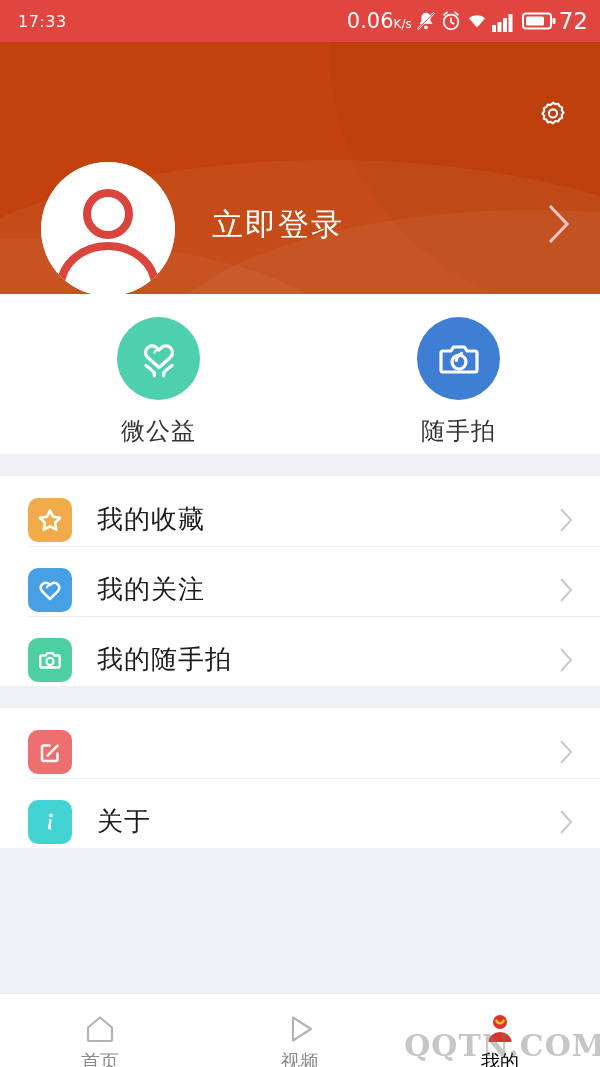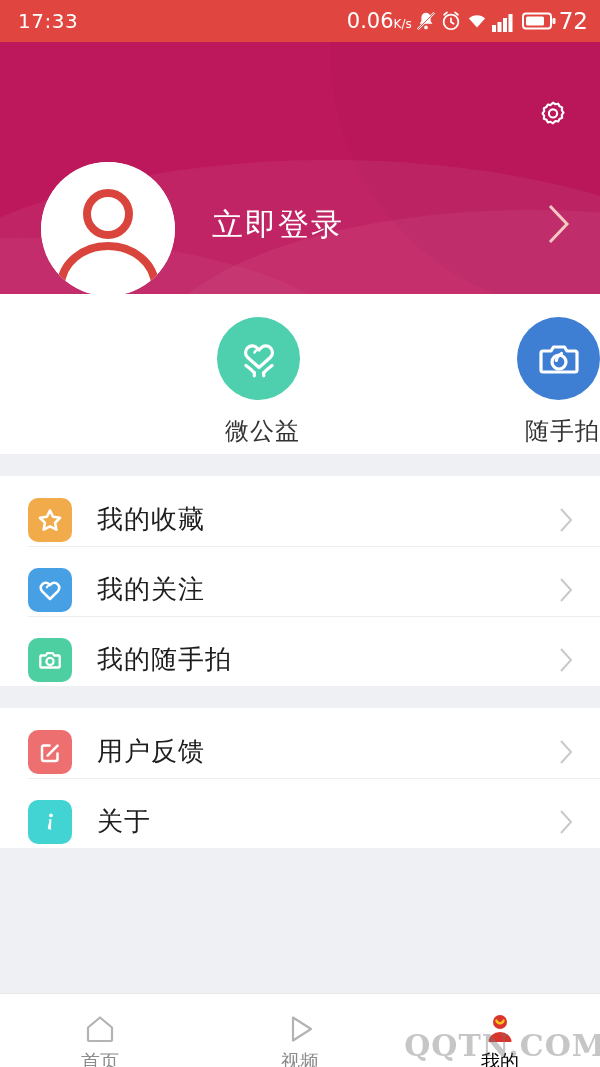--- a/index.html
+++ b/index.html
@@ -9,31 +9,31 @@
     font-family:"DejaVu Sans","Liberation Sans",sans-serif;
     overflow:hidden;
   }
   #app { position:relative; width:600px; height:1067px; background:#eef0f3; }
 
   
   .statusbar{
     position:relative; height:42px; background:#e0463f;
     display:flex; align-items:center; color:#fff;
   }
-  .sb-time{ font-size:20px; margin-left:18px; letter-spacing:.5px; font-weight:400;}
+  .sb-time{ font-size:16px; margin-left:18px; letter-spacing:.5px; font-weight:400;}
   .sb-right{ margin-left:auto; margin-right:12px; display:flex; align-items:center; gap:3px;}
   .sb-speed{ font-size:21px; display:flex; align-items:baseline; }
   .sb-speed .unit{ font-size:12px; margin-left:0;}
   .sb-batt-num{ font-size:23px; }
   .sb-ico{ display:flex; align-items:center; }
 
   
   .header{
     position:relative; height:252px; overflow:hidden;
-    background:#be185d;
+    background:#c2410c;
   }
   .wave{ position:absolute; border-radius:50%; background:rgba(255,255,255,.055); }
   .w1{ width:900px; height:360px; left:-120px; top:118px; }
   .w2{ width:760px; height:300px; left:150px; top:168px; background:rgba(255,255,255,.05);}
   .w3{ width:700px; height:260px; left:-330px; top:196px; background:rgba(255,255,255,.045);}
   .w4{ width:520px; height:520px; left:330px; top:-250px; background:rgba(0,0,0,.025);}
 
   .gear{ position:absolute; right:30px; top:57px; width:34px; height:34px; }
   .avatar{
     position:absolute; left:41px; top:120px; width:134px; height:134px;
@@ -43,21 +43,21 @@
     position:absolute; left:212px; top:162px;
     color:#fff; font-size:31px; letter-spacing:2px;
   }
   .chev-head{ position:absolute; right:28px; top:160px; width:26px; height:44px; }
 
   
   .shortcuts{
     background:#fff; height:160px; display:flex; align-items:flex-start;
     padding-top:23px;
   }
-  .sc{ width:50%; display:flex; flex-direction:column; align-items:flex-end;margin-left:17px; }
+  .sc{ width:50%; display:flex; flex-direction:column; align-items:center;margin-left:17px; }
   .sc-circle{
     width:83px; height:83px; border-radius:50%;
     display:flex; align-items:center; justify-content:center;
   }
   .sc-label{ margin-top:15px; font-size:24px; color:#333; letter-spacing:1px;}
 
   .gap{ height:22px; background:#eef0f3; }
 
   
   .card{ background:#fff; }
@@ -257,21 +257,20 @@
 
   <div class="card">
 
     <div class="row">
       <div class="row-ico" style="background:#ee6f6f">
         <svg width="30" height="30" viewBox="0 0 30 30">
           <path d="M22.5 16.5v5.5a2 2 0 0 1-2 2H9a2 2 0 0 1-2-2V10.5a2 2 0 0 1 2-2h5.6" fill="none" stroke="#fff" stroke-width="2.5" stroke-linecap="round" stroke-linejoin="round"></path>
           <path d="M12.6 18.6l9.9-10" fill="none" stroke="#fff" stroke-width="2.5" stroke-linecap="round"></path>
         </svg>
       </div>
-      <div class="row-label">用户反馈</div>
       <div class="row-chev">
         <svg width="15" height="26" viewBox="0 0 15 26">
             <polyline points="2,2 12,13 2,24" fill="none" stroke="#c9c9c9" stroke-width="2"></polyline>
           </svg>
       </div>
     </div>
 
     <div class="row">
       <div class="row-ico" style="background:#42d3d3">
         <svg width="30" height="30" viewBox="0 0 30 30">

